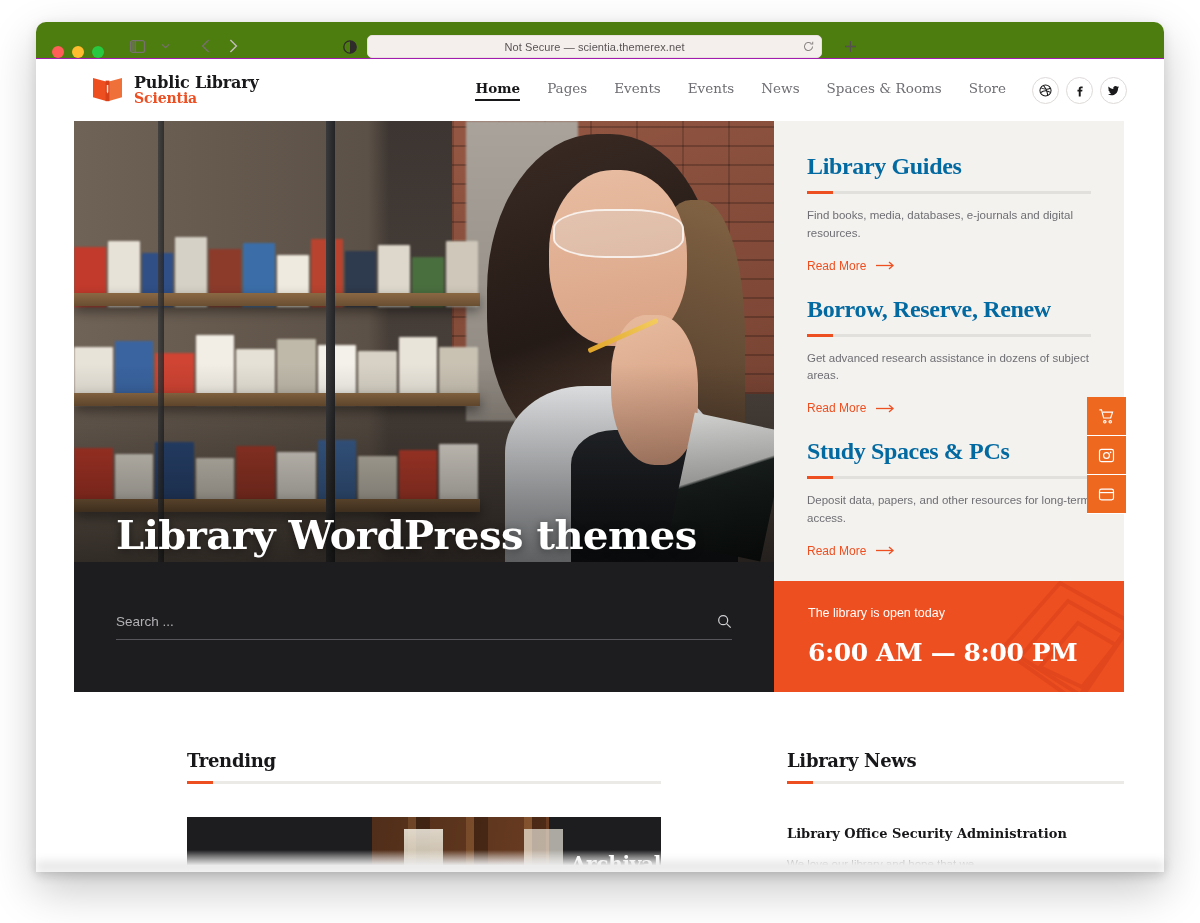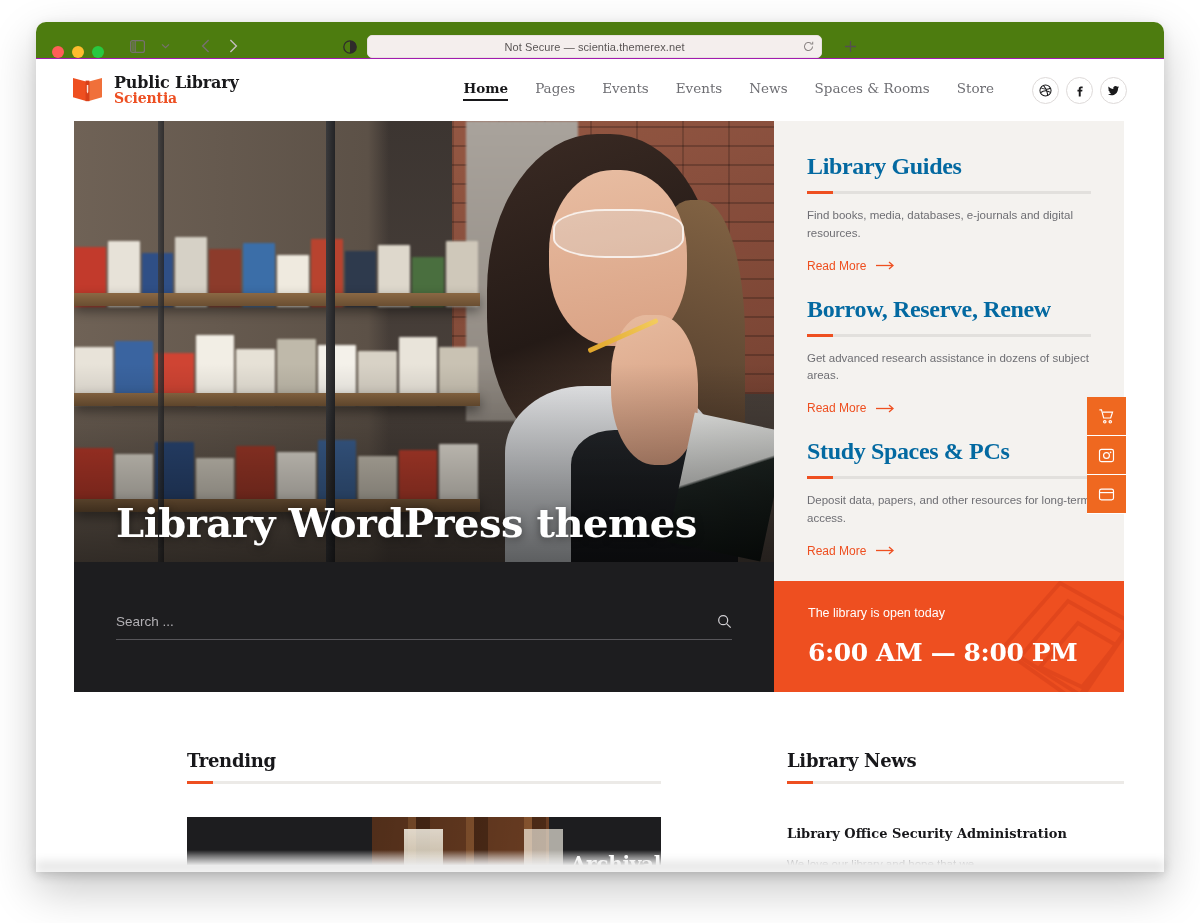--- a/index.html
+++ b/index.html
@@ -61,22 +61,21 @@
     font-family: "Liberation Sans", sans-serif;
   }
   .reload { position: absolute; right: 7px; color: #8a8383; display:flex; }
   .plus-btn { color: #56504f; display: flex; align-items: center; }
 
   
   .site { position: relative; width: 1128px; height: 813px; background: #fff; overflow: hidden; }
 
   .site-header {
     height: 62px; display: flex; align-items: center;
-    padding: 0 37px 0 36px;
-    gap: 12px;
+    padding: 0 37px 0 56px;
   }
   .brand { display: flex; align-items: center; gap: 11px; }
   .brand-text { line-height: 1.08; }
   .brand-top {
     font-family: "DejaVu Serif", serif; font-weight: bold;
     font-size: 16px; color: #19191b; letter-spacing: -.2px;
   }
   .brand-sub {
     font-family: "DejaVu Serif", serif; font-weight: bold;
     font-size: 14px; color: #ed4f22; letter-spacing: -.1px;
@@ -181,21 +180,21 @@
   .notebook {
     position: absolute; right: -4%; bottom: 2%; width: 26%; height: 30%;
     background: linear-gradient(150deg,#f1f2f0 0%, #dfe0dd 40%, #1f2724 42%, #0f1512 100%);
     transform: rotate(12deg);
   }
   .photo-shade {
     position: absolute; inset: 0;
     background: linear-gradient(180deg, rgba(0,0,0,0) 55%, rgba(0,0,0,.55) 100%);
   }
   .hero-title {
-    position: absolute; left: 42px; bottom: 16px;
+    position: absolute; left: 42px; bottom: 4px;
     font-family: "DejaVu Serif", serif; font-weight: bold;
     font-size: 40px; color: #ffffff; letter-spacing: -.5px;
     text-shadow: 0 2px 9px rgba(0,0,0,.45);
   }
 
   .hero-search {
     height: 130px; background: #1d1d1f;
     display: flex; align-items: center; padding: 0 42px;
   }
   .searchline {

